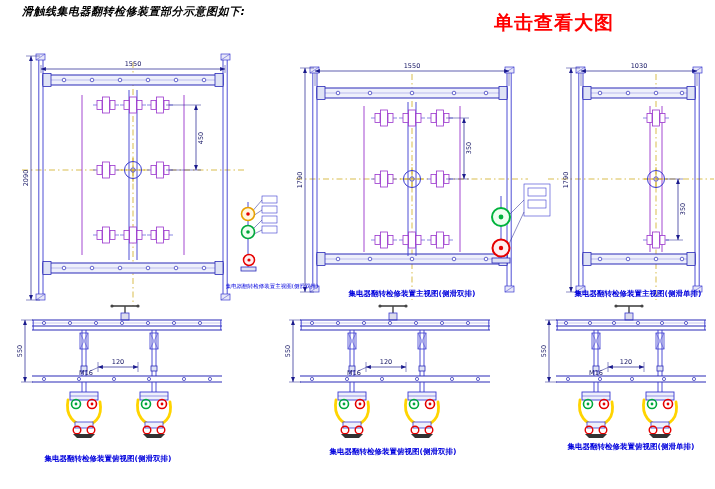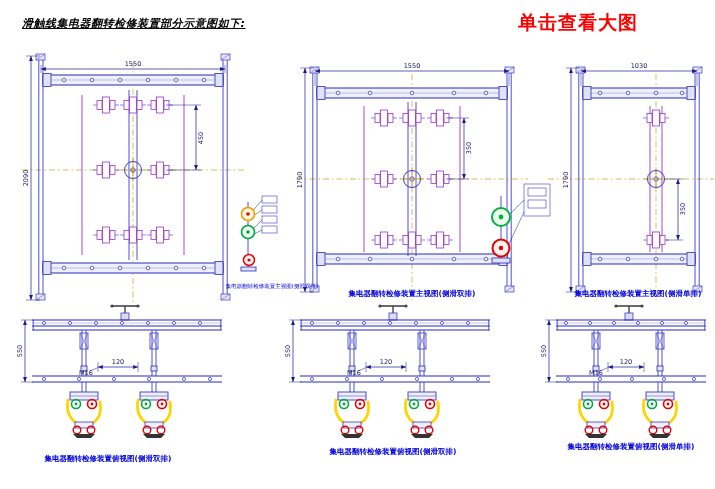--- a/index.html
+++ b/index.html
@@ -1,21 +1,21 @@
 <!DOCTYPE html>
 <html><head>
 <meta charset="utf-8">
 <style>
   html,body{margin:0;padding:0;background:#ffffff;}
   .page{position:relative;width:715px;height:489px;background:#ffffff;overflow:hidden;
         font-family:"DejaVu Sans",sans-serif;}
-  .title{position:absolute;left:22px;top:16px;font:bold italic 11px "DejaVu Sans",sans-serif;
-         color:#000;letter-spacing:.5px;text-decoration:underline;}
+  .title{position:absolute;left:22px;top:4px;font:bold italic 11px "DejaVu Sans",sans-serif;
+         color:#000;letter-spacing:.5px;}
   .zoom-link{position:absolute;left:494px;top:10px;font:bold 19px "DejaVu Sans",sans-serif;
-         color:#ff0000;letter-spacing:1px;cursor:pointer;text-decoration:none;margin-left:24px;}
+         color:#ff0000;letter-spacing:1px;cursor:pointer;text-decoration:none;}
   svg{position:absolute;left:0;top:0;}
   .rail{stroke:#3a3ad0;stroke-width:.9;fill:none}
   .beaml{stroke:#2a2ab8;stroke-width:1.1}
   .thin{stroke:#8888dd;stroke-width:.5}
   .thinr{fill:none;stroke:#3a3ad0;stroke-width:.6}
   .pline{stroke:#9933cc;stroke-width:.9}
   .cl{stroke:#c8a000;stroke-width:.7;stroke-dasharray:6 3 1.5 3;fill:none}
   .diml{stroke:#1a1a8c;stroke-width:.7}
   .dimw{stroke:#1a1a8c;stroke-width:.5}
   .dim{font:6.5px "DejaVu Sans",sans-serif;fill:#101060}

